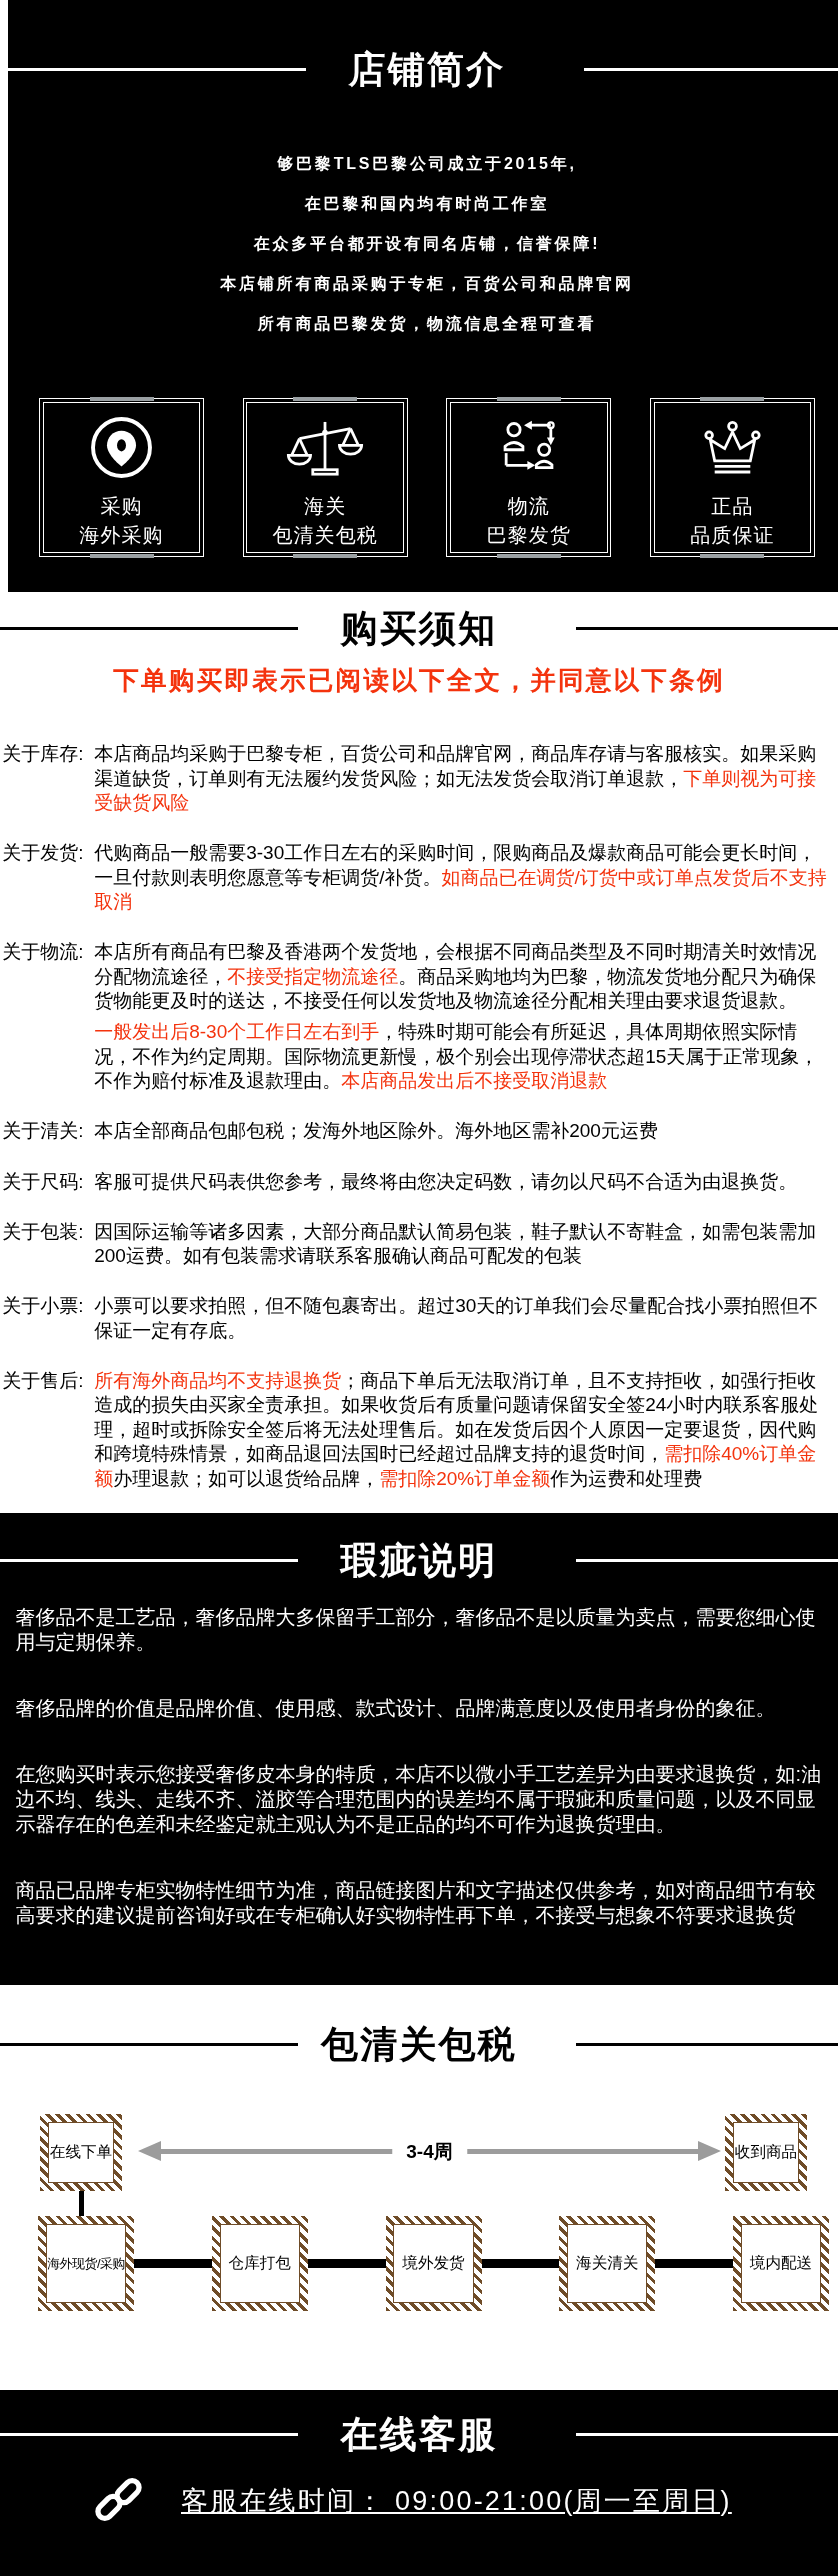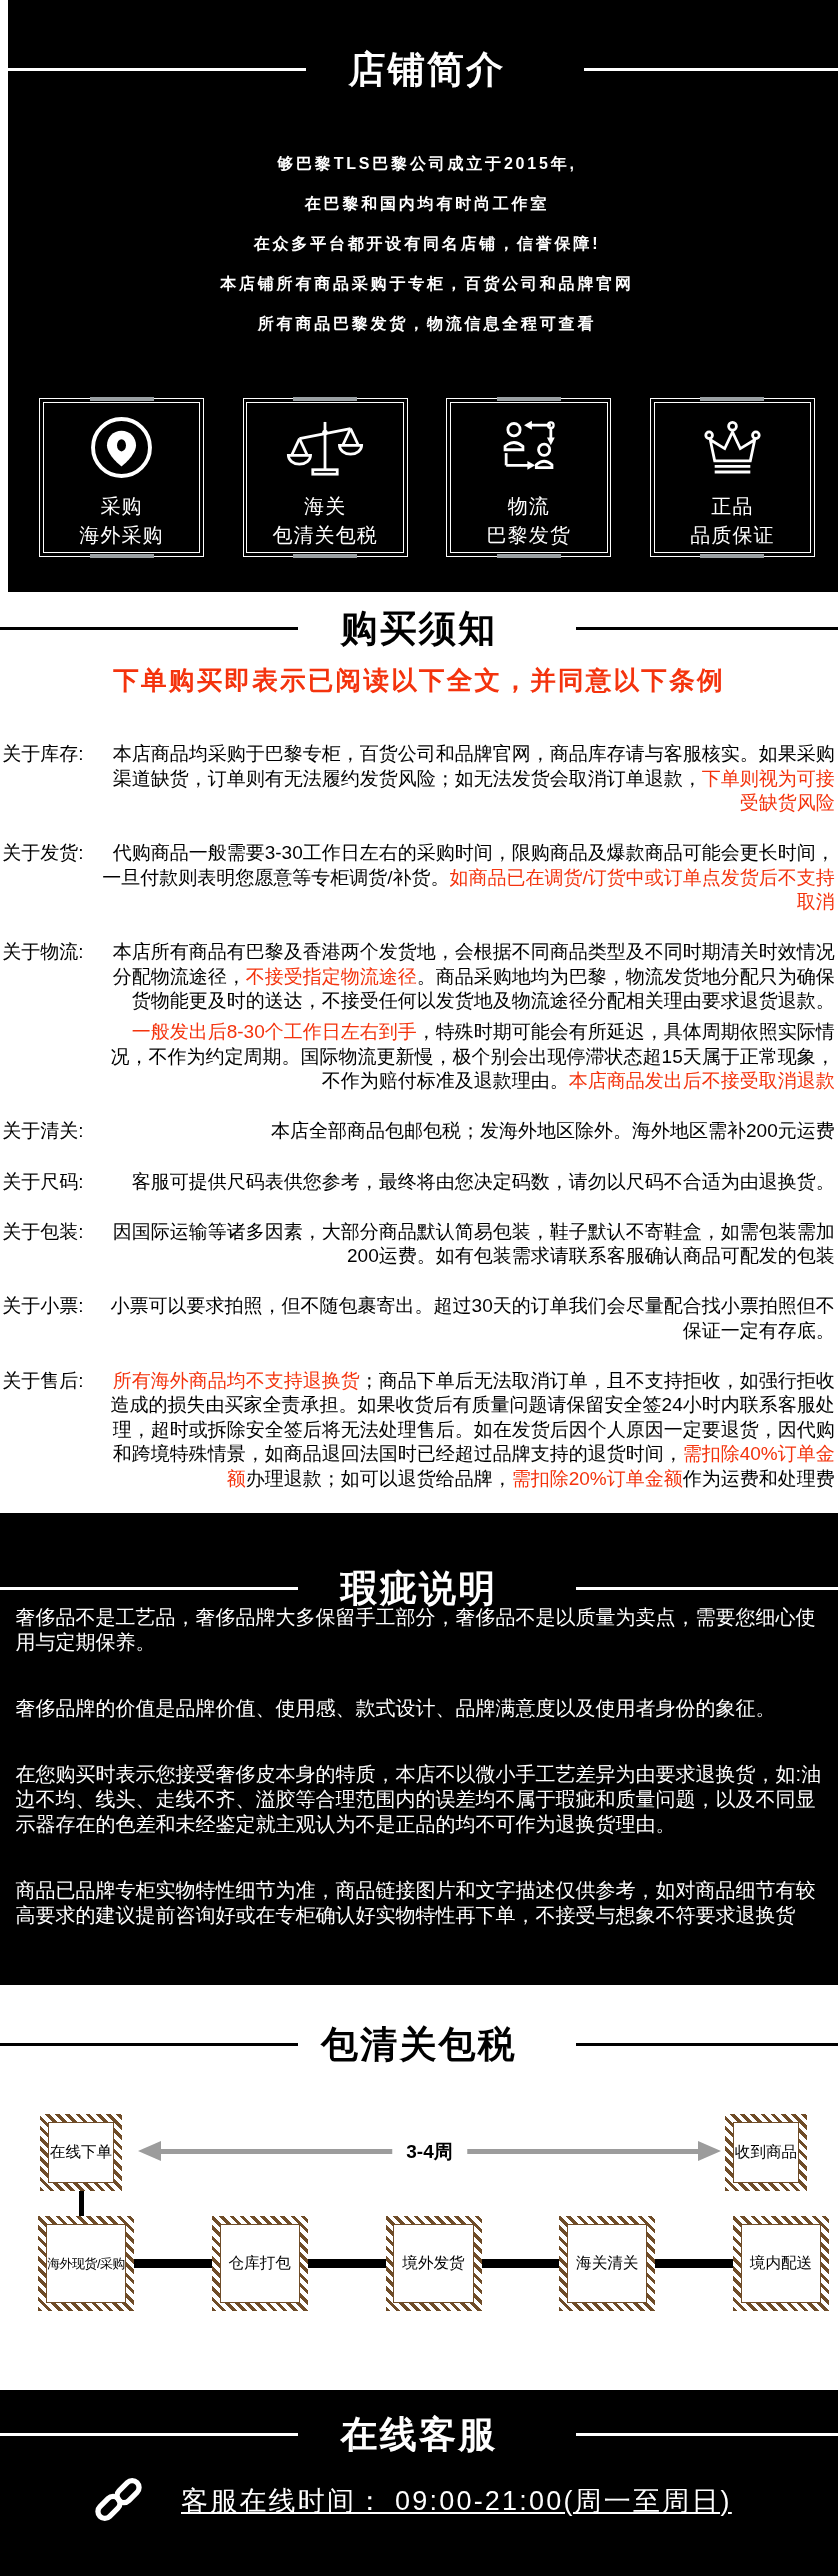--- a/index.html
+++ b/index.html
@@ -43,21 +43,21 @@
   .feature-label { margin-top:7.8px; text-align:center; font-size:20px; line-height:29px;
                    letter-spacing:1.1px; color:#fff; }
 
   
   .headline { position:absolute; top:73px; left:0; right:0; text-align:center;
               color:#f4330d; font-size:25.6px; font-weight:600; letter-spacing:2.2px; line-height:31px; }
   .notices { position:absolute; top:150px; left:2.2px; right:3.3px; }
   .notice-item { display:flex; margin-bottom:25.6px; font-size:19px; line-height:24.5px; }
   .notice-item:last-child { margin-bottom:0; }
   .notice-label { flex:0 0 92px; }
-  .notice-body { flex:1;text-align:right; }
+  .notice-body { flex:1; }
   .notice-body p { margin:0 0 6.7px 0; }
   .notice-body p:last-child { margin:0; }
   .red { color:#f4330d; }
 
   
   .defect-paras { position:absolute; top:92px; left:15.6px; right:15.6px;
                   font-size:20px; line-height:25px; color:#fff; }
   .defect-paras p { margin-bottom:41px; }
   .defect-paras p:last-child { margin-bottom:17px; }
 
@@ -264,21 +264,21 @@
         <div class="notice-label">关于售后:</div>
         <div class="notice-body">
           <p><span class="red">所有海外商品均不支持退换货</span><span>；商品下单后无法取消订单，且不支持拒收，如强行拒收造成的损失由买家全责承担。如果收货后有质量问题请保留安全签24小时内联系客服处理，超时或拆除安全签后将无法处理售后。如在发货后因个人原因一定要退货，因代购和跨境特殊情景，如商品退回法国时已经超过品牌支持的退货时间，</span><span class="red">需扣除40%订单金额</span><span>办理退款；如可以退货给品牌，</span><span class="red">需扣除20%订单金额</span><span>作为运费和处理费</span></p>
         </div>
       </div>
 
     </div>
   </section>
 
   <section class="sec sec-black sec-defect">
-    <div class="hdr light" style="top:28px;margin-top:28px;">
+    <div class="hdr light" style="top:28px;">
       <span class="hline l"></span>
       <h2>瑕疵说明</h2>
       <span class="hline r"></span>
     </div>
     <div class="defect-paras">
       <p>奢侈品不是工艺品，奢侈品牌大多保留手工部分，奢侈品不是以质量为卖点，需要您细心使用与定期保养。</p>
       <p>奢侈品牌的价值是品牌价值、使用感、款式设计、品牌满意度以及使用者身份的象征。</p>
       <p>在您购买时表示您接受奢侈皮本身的特质，本店不以微小手工艺差异为由要求退换货，如:油边不均、线头、走线不齐、溢胶等合理范围内的误差均不属于瑕疵和质量问题，以及不同显示器存在的色差和未经鉴定就主观认为不是正品的均不可作为退换货理由。</p>
       <p>商品已品牌专柜实物特性细节为准，商品链接图片和文字描述仅供参考，如对商品细节有较高要求的建议提前咨询好或在专柜确认好实物特性再下单，不接受与想象不符要求退换货</p>
     </div>

